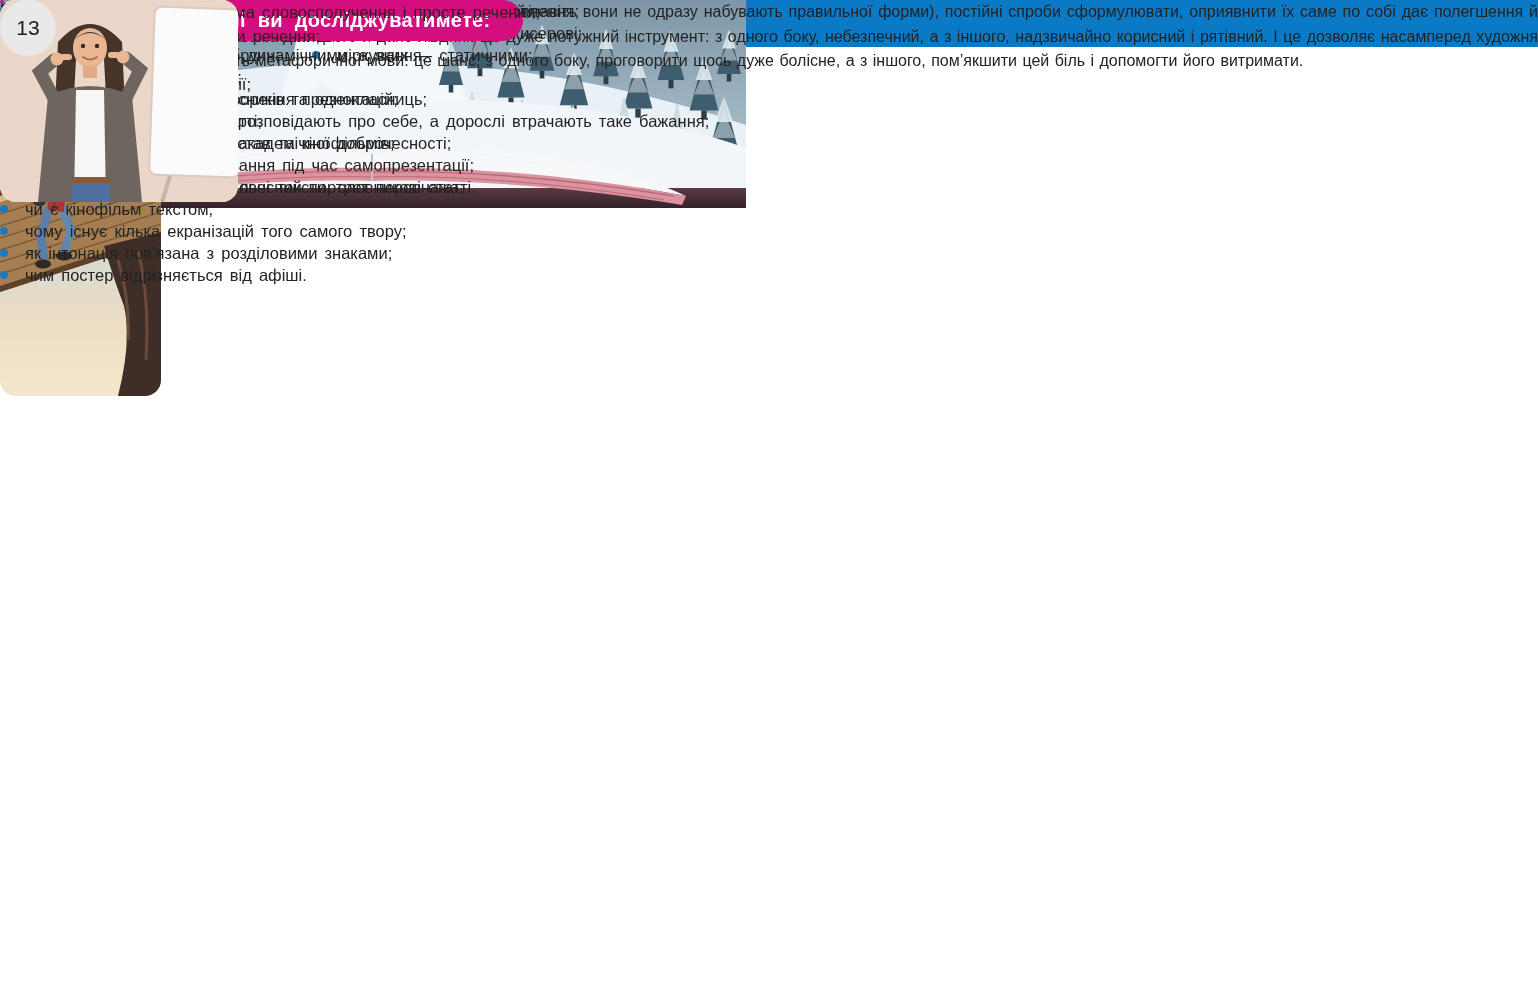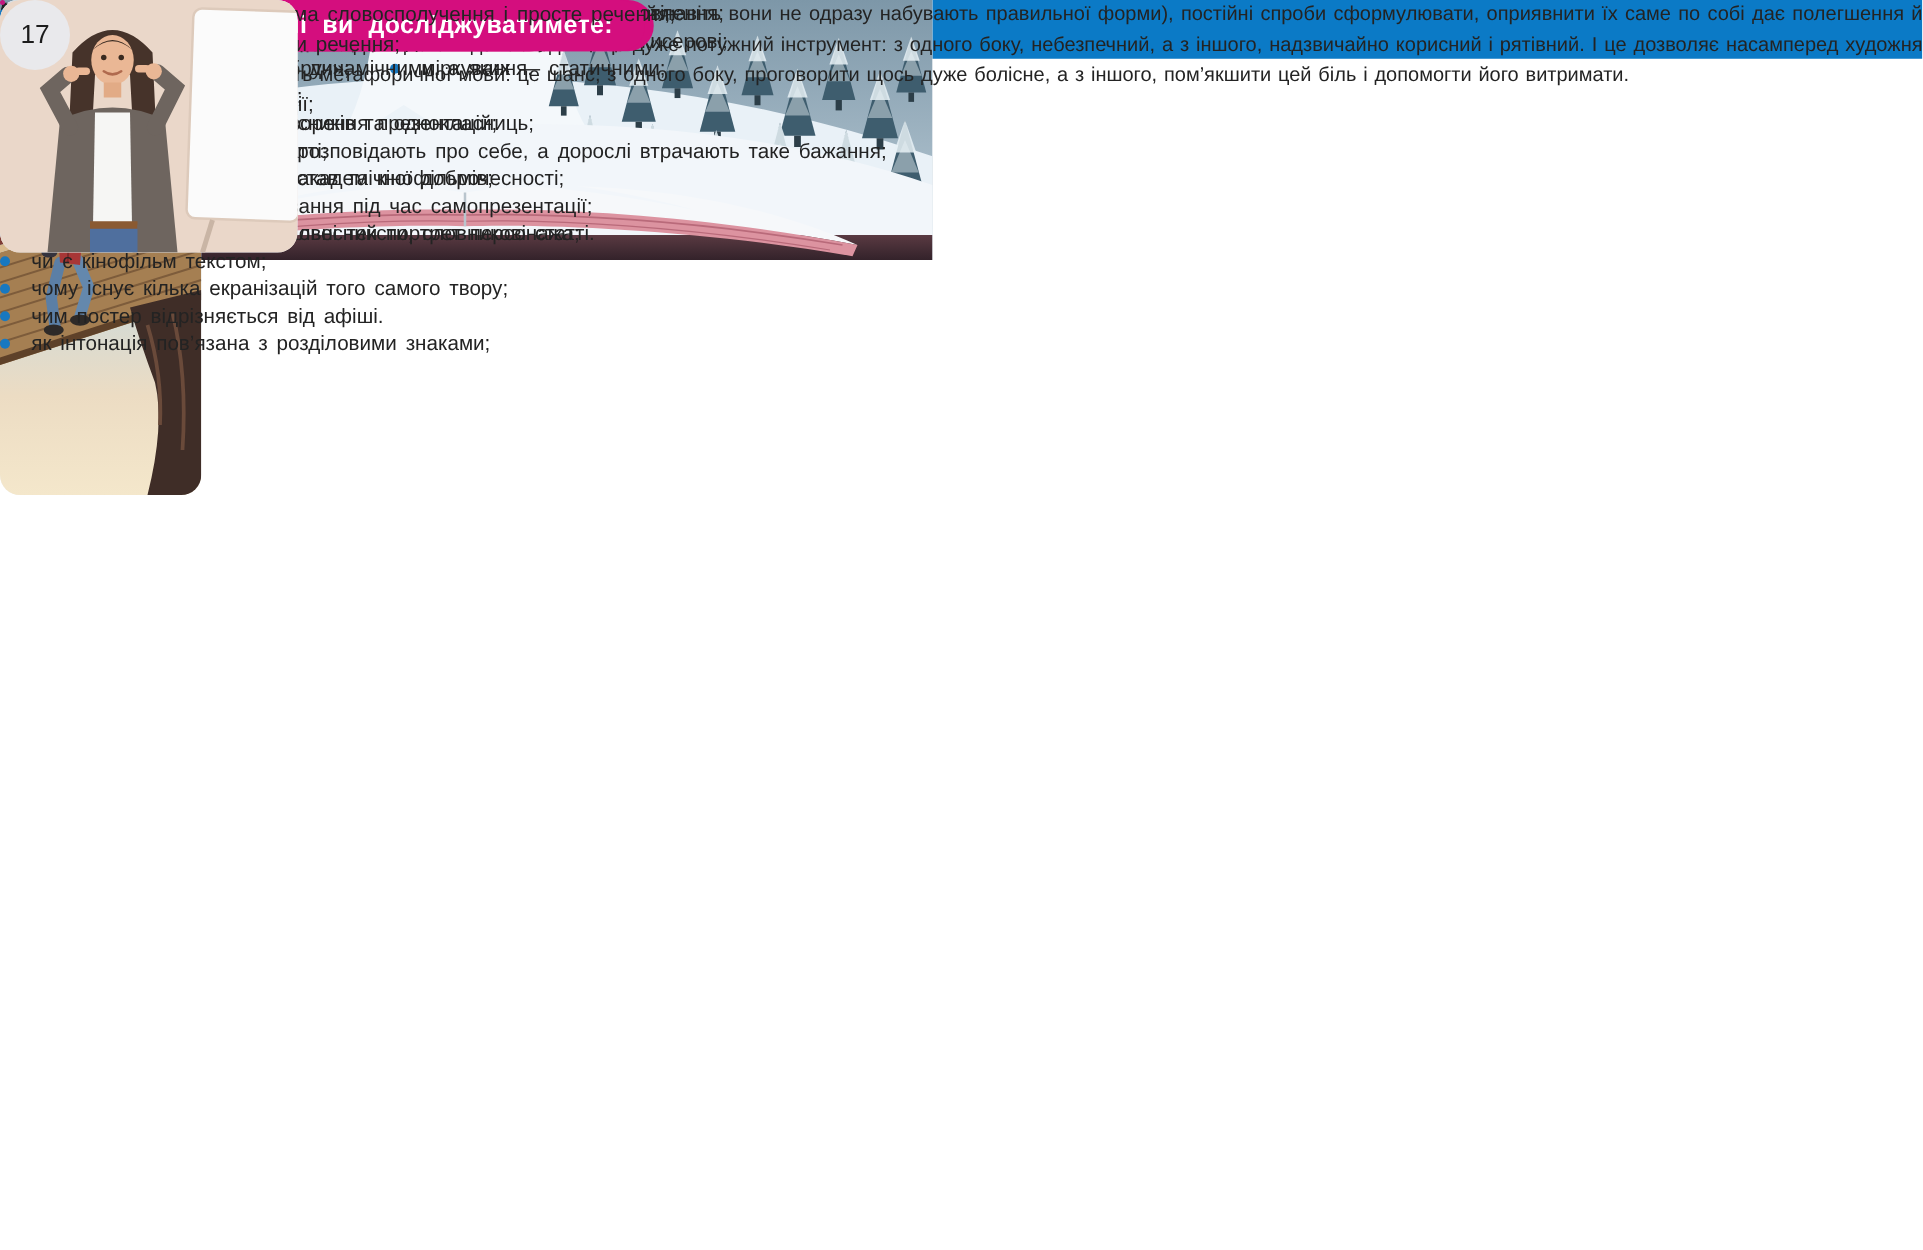--- a/index.html
+++ b/index.html
@@ -409,26 +409,26 @@
         <span class="txt">чи є кінофільм текстом;</span>
       </li>
 
       <li>
         <span class="dot"></span>
         <span class="txt">чому існує кілька екранізацій того самого твору;</span>
       </li>
 
       <li>
         <span class="dot"></span>
+        <span class="txt">як інтонація пов’язана з розділовими знаками;</span>
+      </li>
+
+      <li>
+        <span class="dot"></span>
         <span class="txt">чим постер відрізняється від афіші.</span>
-      </li>
-
-      <li>
-        <span class="dot"></span>
-        <span class="txt">як інтонація пов’язана з розділовими знаками;</span>
       </li>
     </ul>
 
   <div class="sec-head" style="left:850;top:738">
     <div class="num-badge">4</div>
     <div class="pill">У цьому розділі ви досліджуватимете:</div>
   </div>
 
   <ul class="blist abs" style="left:845;top:790;width:384;--lh:24px">
 
@@ -492,15 +492,15 @@
         <path d="M124,102 L140,70 L126,58" stroke="#6e655f" stroke-width="13" fill="none" stroke-linecap="round"></path>
         <circle cx="57" cy="59" r="6.5" fill="#eab795"></circle>
         <rect x="60" y="54" width="12" height="6" rx="3" fill="#eab795"></rect>
         <circle cx="123" cy="57" r="6.5" fill="#eab795"></circle>
         <rect x="108" y="52" width="12" height="6" rx="3" fill="#eab795"></rect>
       </g>
     </svg>
   </div>
 
   <div class="pagedash" style="left:1498;top:949;width:30"></div>
-  <div class="pagenum" style="left:1464;top:930">17</div>
+  <div class="pagenum" style="left:1464;top:930">13</div>
 
 </div>
 
 </body></html>

